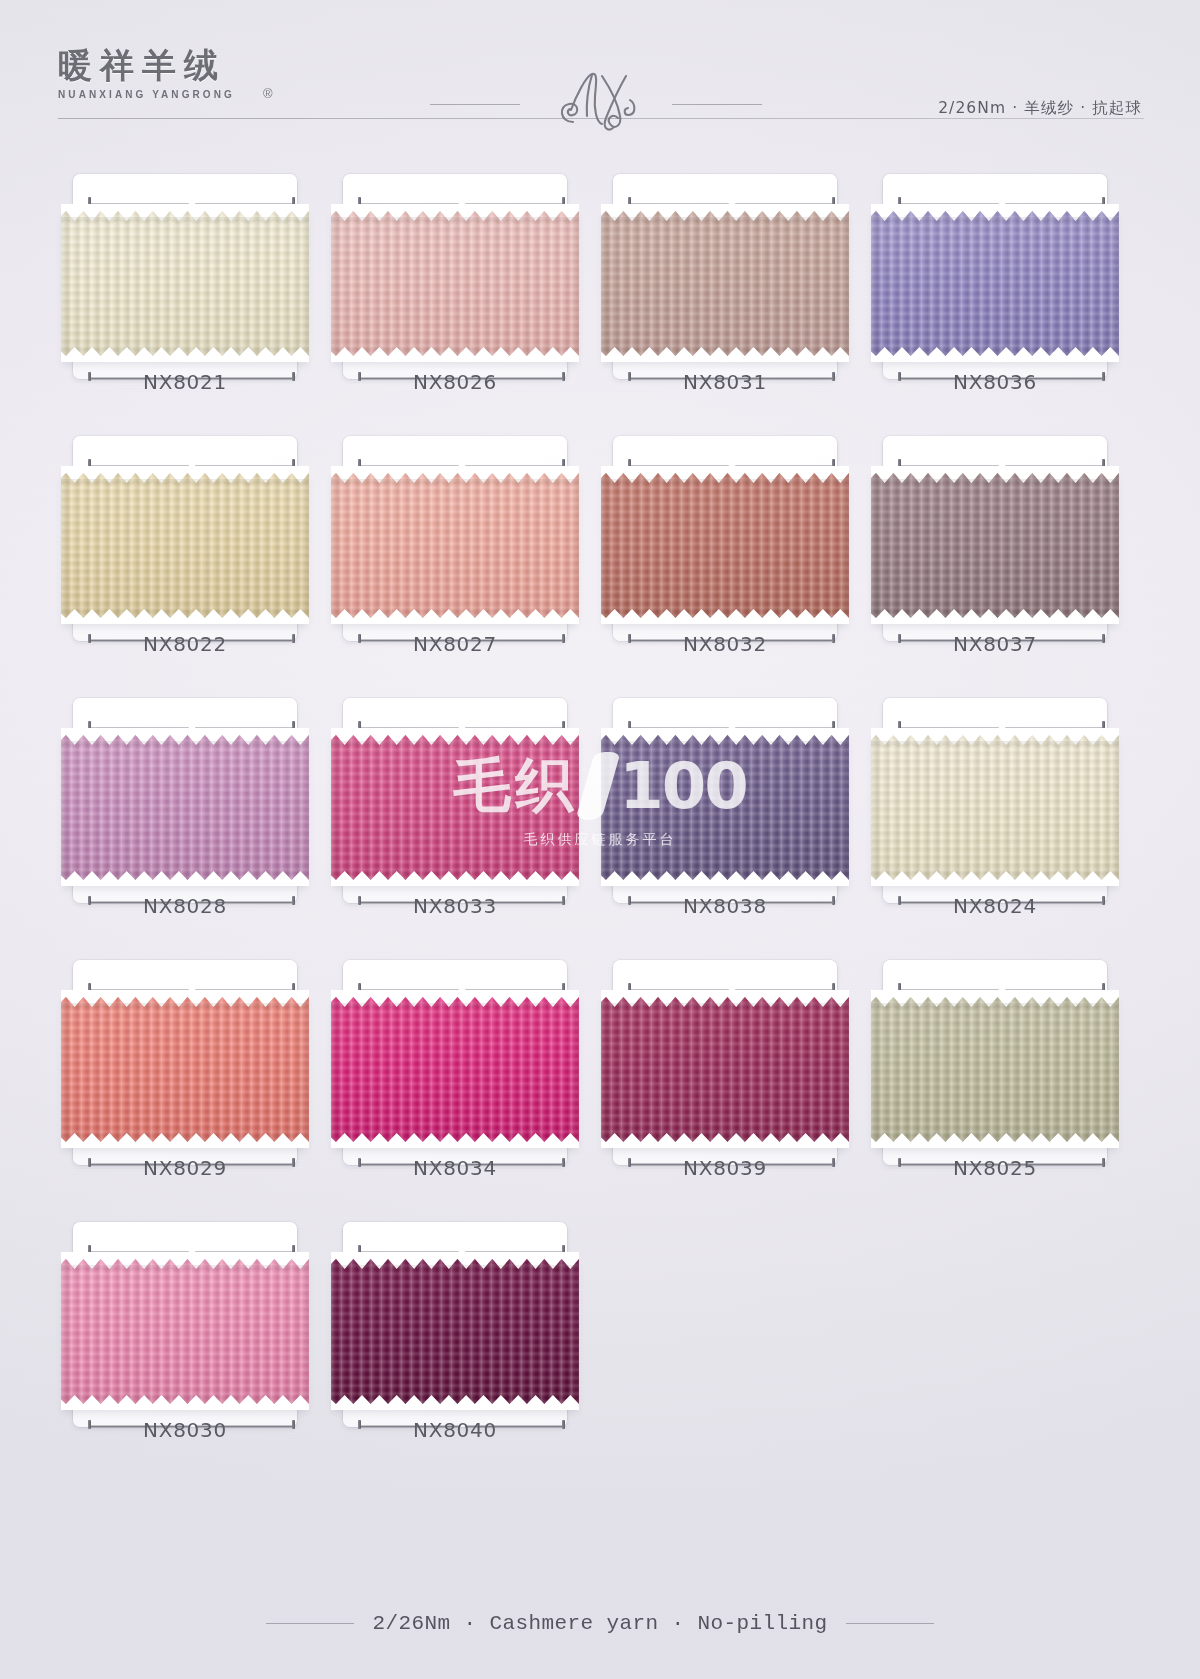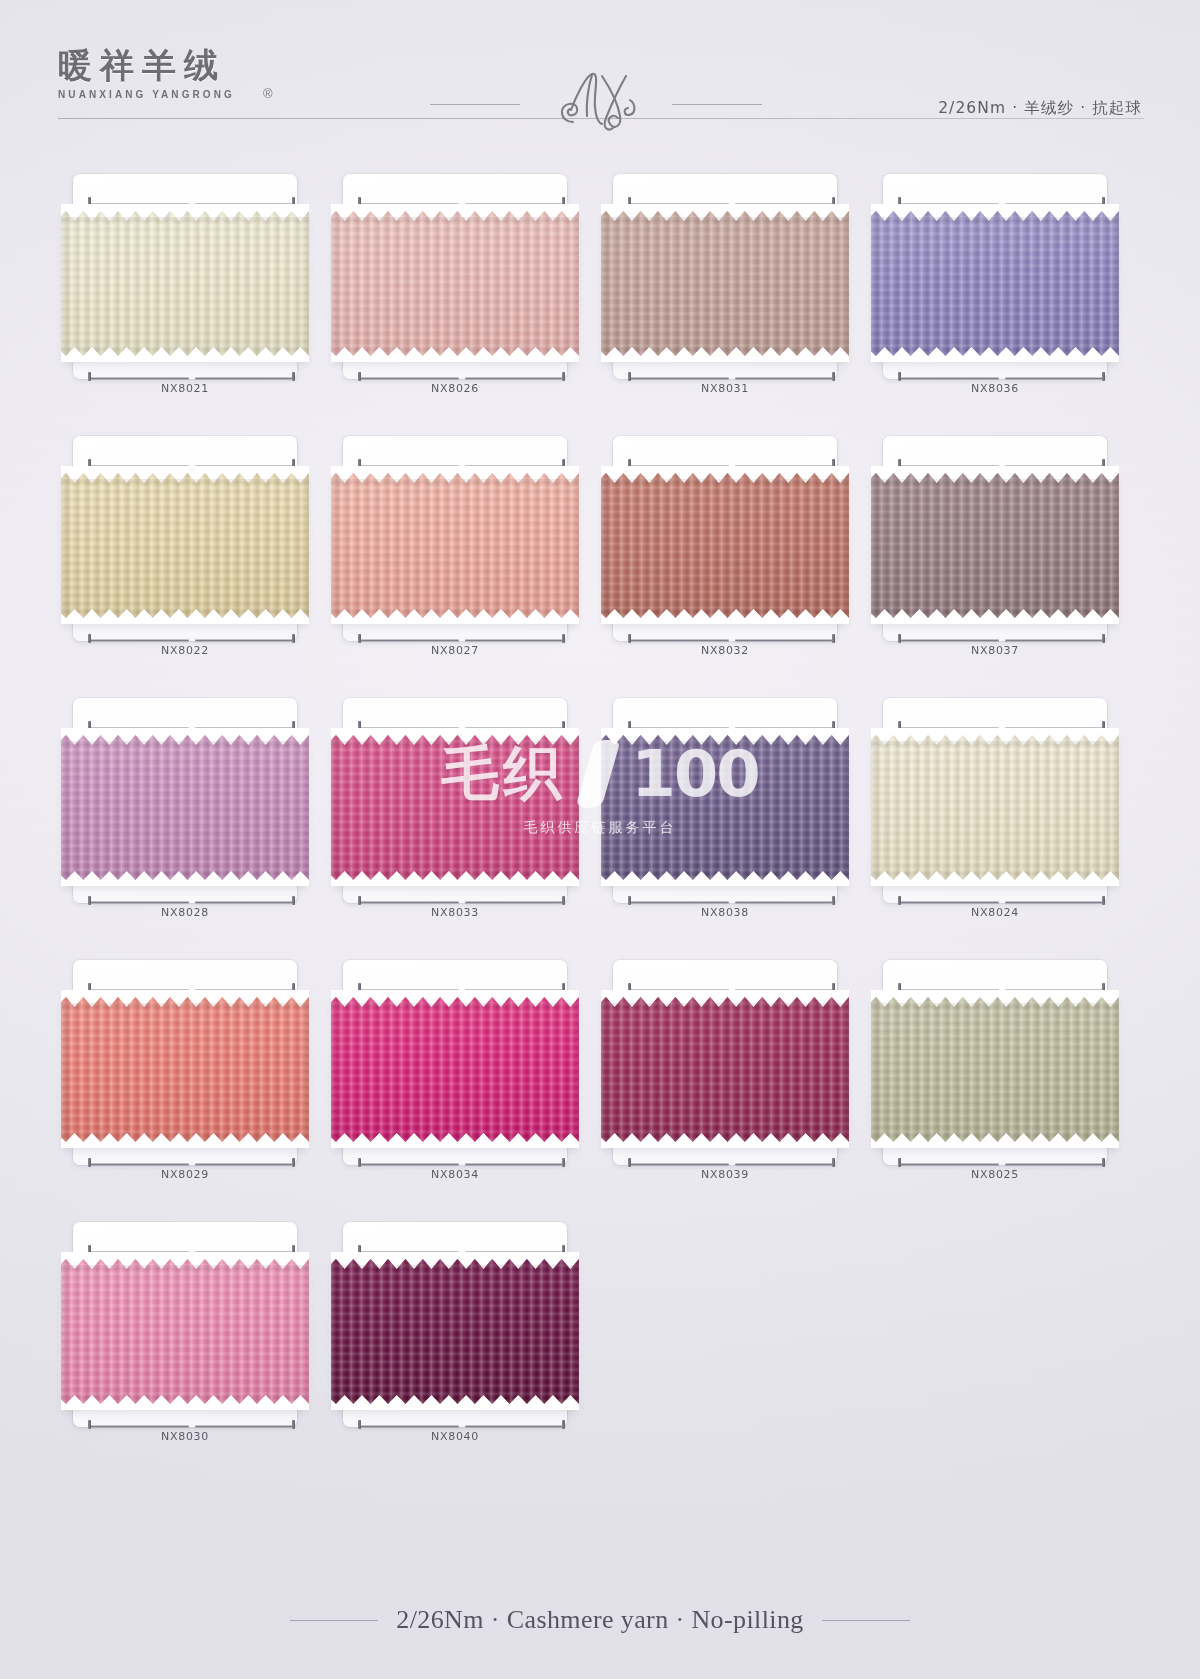--- a/index.html
+++ b/index.html
@@ -180,33 +180,33 @@
     );
   }
   .swatch-shadow {
     position:absolute; left: 2px; top: 44px; width: 244px; height: 150px;
     box-shadow: 0 3px 7px rgba(80,80,100,0.13);
     border-radius: 2px;
     pointer-events:none;
   }
 
   .label {
-    position: absolute; left: 0; top: 214px; width: 248px;
+    position: absolute; left: 0; top: 202px; width: 248px;
     text-align: center;
     font-family: "DejaVu Sans", sans-serif;
-    font-size: 11px; color: #5a5a64; letter-spacing: 0.7px;
+    font-size: 20px; color: #5a5a64; letter-spacing: 0.7px;
   }
 
   
   #watermark {
     position:absolute; left: 0; top: 735px; width: 1200px; height: 130px;
     z-index: 4; pointer-events:none;
     text-align:center;
   }
-  #wm-row { display:flex; align-items:center; justify-content:center; gap: 14px; }
+  #wm-row { display:flex; align-items:center; justify-content:center; gap: 2px; margin-top: 12px; }
   #wm-cn {
     font-family:"DejaVu Sans", sans-serif;
     font-size: 58px; font-weight: 700; color: rgba(255,255,255,0.80);
     letter-spacing: 4px;
     text-shadow: 0 1px 2px rgba(120,90,110,0.18);
   }
   #wm-slash {
     display:inline-block; width: 26px; height: 68px;
     background: rgba(255,255,255,0.82);
     transform: skewX(-16deg);
@@ -226,22 +226,22 @@
   }
 
   
   #footer {
     position:absolute; left: 0; bottom: 44px; width: 1200px;
     text-align:center; z-index: 5;
   }
   #footer-inner { display:inline-flex; align-items:center; gap: 18px; }
   .f-rule { width: 88px; height:1px; background:#9a9aa5; opacity:.85; display:inline-block;}
   #footer-text {
-    font-family:Liberation Serif, serif;
-    font-size: 26px; color: #55555f; letter-spacing: 0.4px; white-space: nowrap;
+    font-family:Liberation Mono, monospace;
+    font-size: 21px; color: #55555f; letter-spacing: 0.4px; white-space: nowrap;
   }
 </style>
 </head>
 <body>
 
 <div id="page">
 
   <div id="header">
 
     <div id="brand">

